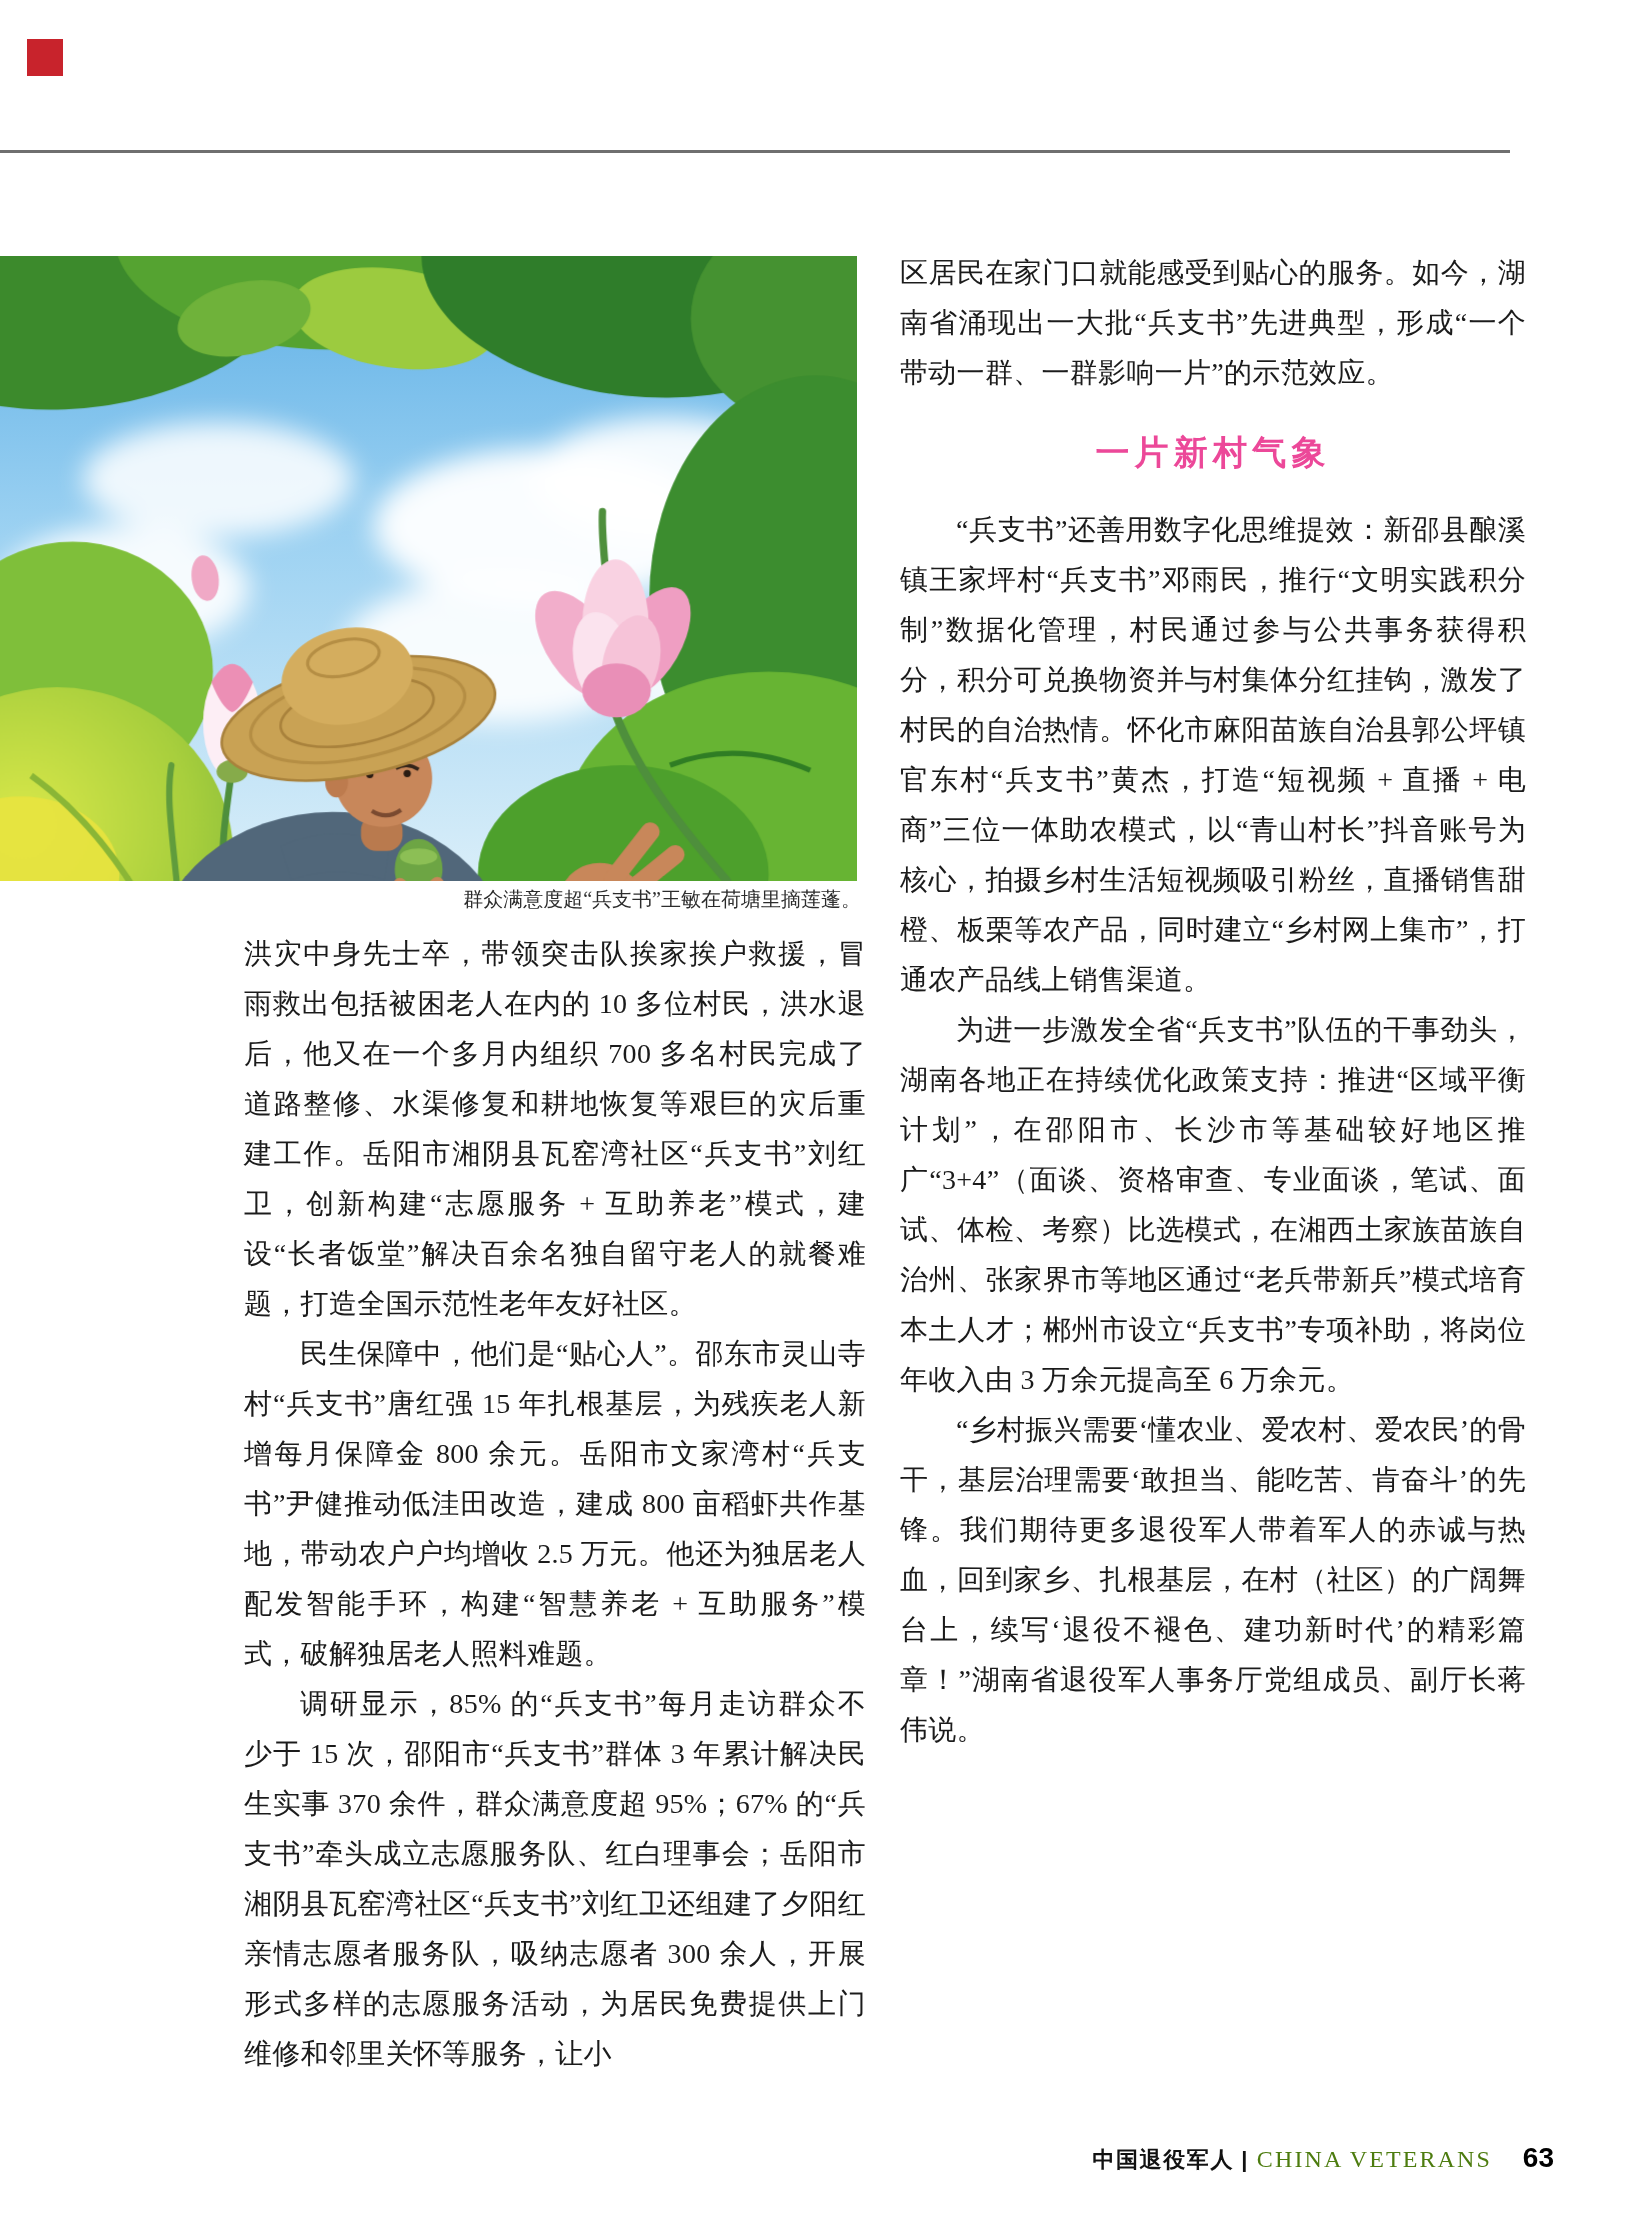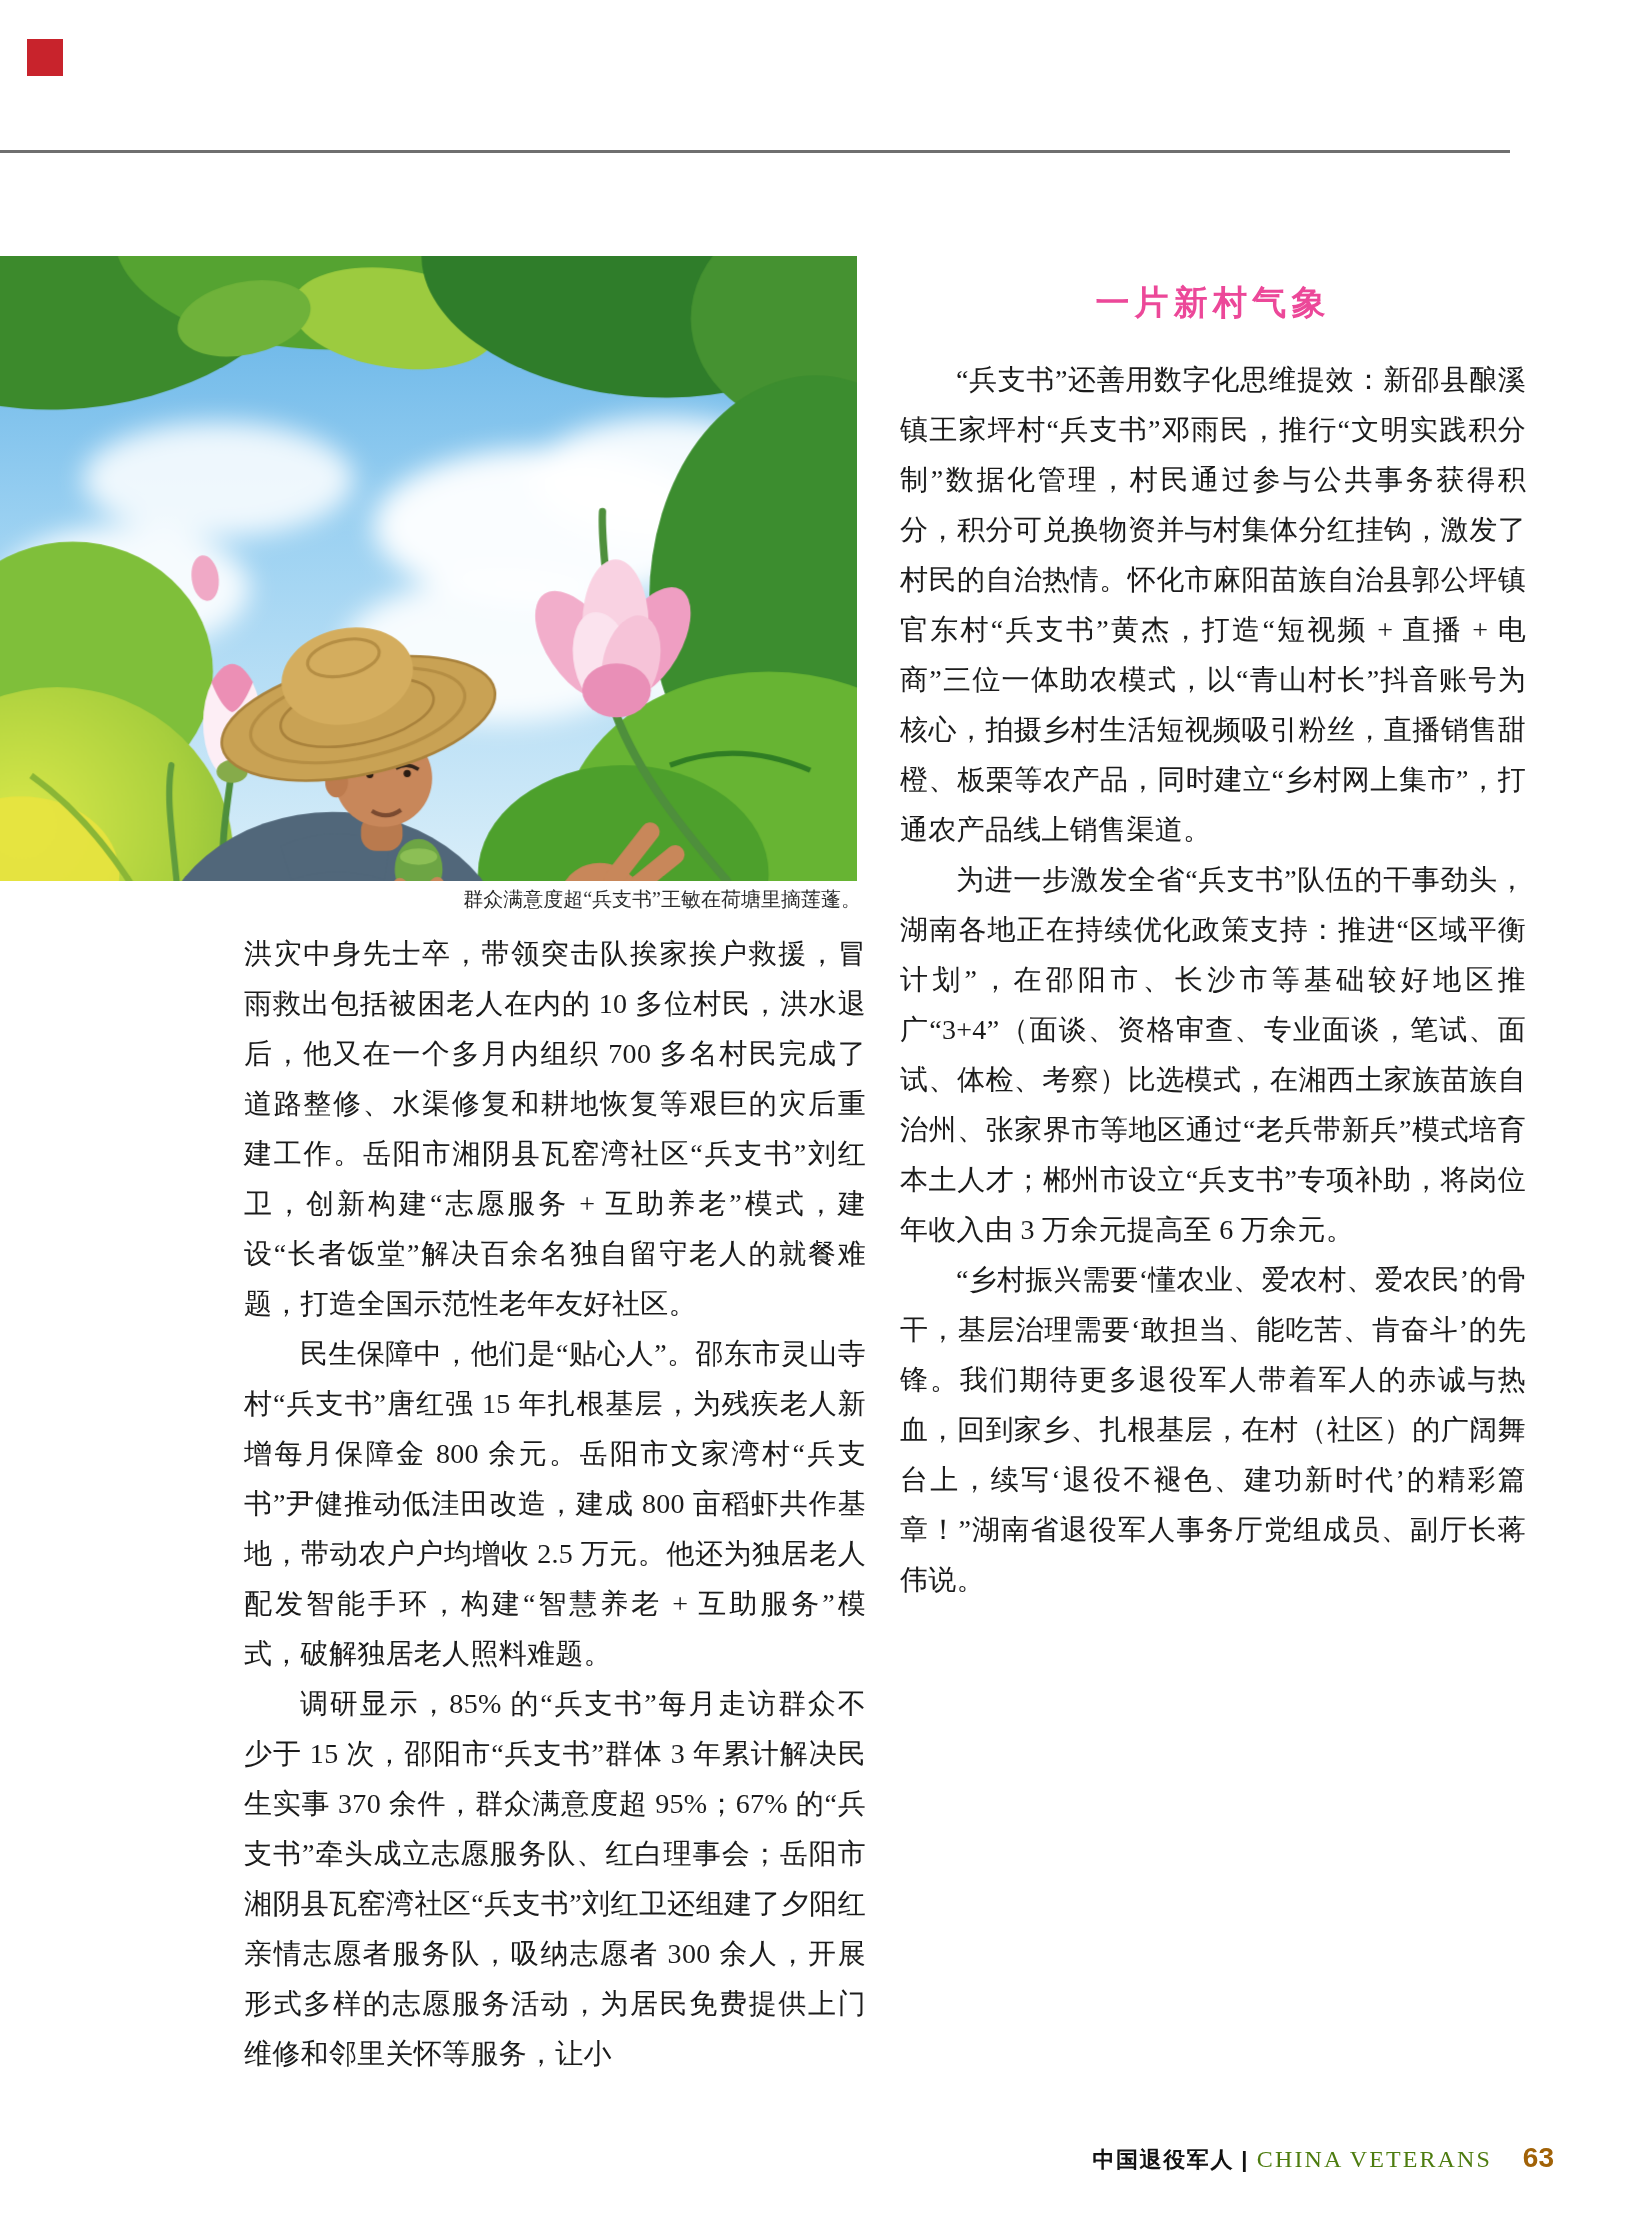--- a/index.html
+++ b/index.html
@@ -61,21 +61,21 @@
   .footer .sep{
     font-family:"Liberation Sans","DejaVu Sans",sans-serif;
     font-weight:bold;font-size:22px;margin:0 9.4px 0 7.3px;color:#111;
   }
   .footer .en{
     font-family:"Liberation Serif","DejaVu Serif",serif;
     font-size:24px;letter-spacing:2.1px;color:#4d7c0f;
   }
   .footer .pagenum{
     font-family:"Liberation Sans","DejaVu Sans",sans-serif;
-    font-weight:bold;font-size:28px;margin-left:31px;color:#a16207;
+    font-weight:bold;font-size:28px;margin-left:31px;color:#000000;
   }
 </style>
 </head>
 <body>
 
 <div id="page">
 
   <div class="corner-marker" style="background: rgb(200, 35, 44);"></div>
   <div class="top-rule" style="background: rgb(111, 111, 111);"></div>
 
@@ -205,20 +205,21 @@
 
   <div class="caption">群众满意度超“兵支书”王敏在荷塘里摘莲蓬。</div>
 
   <div id="left-col" class="col">
     <p>洪灾中身先士卒，带领突击队挨家挨户救援，冒雨救出包括被困老人在内的 10 多位村民，洪水退后，他又在一个多月内组织 700 多名村民完成了道路整修、水渠修复和耕地恢复等艰巨的灾后重建工作。岳阳市湘阴县瓦窑湾社区“兵支书”刘红卫，创新构建“志愿服务 + 互助养老”模式，建设“长者饭堂”解决百余名独自留守老人的就餐难题，打造全国示范性老年友好社区。</p>
     <p class="ind">民生保障中，他们是“贴心人”。邵东市灵山寺村“兵支书”唐红强 15 年扎根基层，为残疾老人新增每月保障金 800 余元。岳阳市文家湾村“兵支书”尹健推动低洼田改造，建成 800 亩稻虾共作基地，带动农户户均增收 2.5 万元。他还为独居老人配发智能手环，构建“智慧养老 + 互助服务”模式，破解独居老人照料难题。</p>
     <p class="ind">调研显示，85% 的“兵支书”每月走访群众不少于 15 次，邵阳市“兵支书”群体 3 年累计解决民生实事 370 余件，群众满意度超 95%；67% 的“兵支书”牵头成立志愿服务队、红白理事会；岳阳市湘阴县瓦窑湾社区“兵支书”刘红卫还组建了夕阳红亲情志愿者服务队，吸纳志愿者 300 余人，开展形式多样的志愿服务活动，为居民免费提供上门维修和邻里关怀等服务，让小</p>
   </div>
 
   <div id="right-col" class="col">
+    <p>区居民在家门口就能感受到贴心的服务。如今，湖南省涌现出一大批“兵支书”先进典型，形成“一个带动一群、一群影响一片”的示范效应。</p>
     <h2 class="sec-heading">一片新村气象</h2>
     <p class="ind">“兵支书”还善用数字化思维提效：新邵县酿溪镇王家坪村“兵支书”邓雨民，推行“文明实践积分制”数据化管理，村民通过参与公共事务获得积分，积分可兑换物资并与村集体分红挂钩，激发了村民的自治热情。怀化市麻阳苗族自治县郭公坪镇官东村“兵支书”黄杰，打造“短视频 + 直播 + 电商”三位一体助农模式，以“青山村长”抖音账号为核心，拍摄乡村生活短视频吸引粉丝，直播销售甜橙、板栗等农产品，同时建立“乡村网上集市”，打通农产品线上销售渠道。</p>
     <p class="ind">为进一步激发全省“兵支书”队伍的干事劲头，湖南各地正在持续优化政策支持：推进“区域平衡计划”，在邵阳市、长沙市等基础较好地区推广“3+4”（面谈、资格审查、专业面谈，笔试、面试、体检、考察）比选模式，在湘西土家族苗族自治州、张家界市等地区通过“老兵带新兵”模式培育本土人才；郴州市设立“兵支书”专项补助，将岗位年收入由 3 万余元提高至 6 万余元。</p>
     <p class="ind">“乡村振兴需要‘懂农业、爱农村、爱农民’的骨干，基层治理需要‘敢担当、能吃苦、肯奋斗’的先锋。我们期待更多退役军人带着军人的赤诚与热血，回到家乡、扎根基层，在村（社区）的广阔舞台上，续写‘退役不褪色、建功新时代’的精彩篇章！”湖南省退役军人事务厅党组成员、副厅长蒋伟说。</p>
   </div>
 
   <div class="footer">
     <span class="cn">中国退役军人</span>
     <span class="sep">|</span>
     <span class="en">CHINA VETERANS</span>

